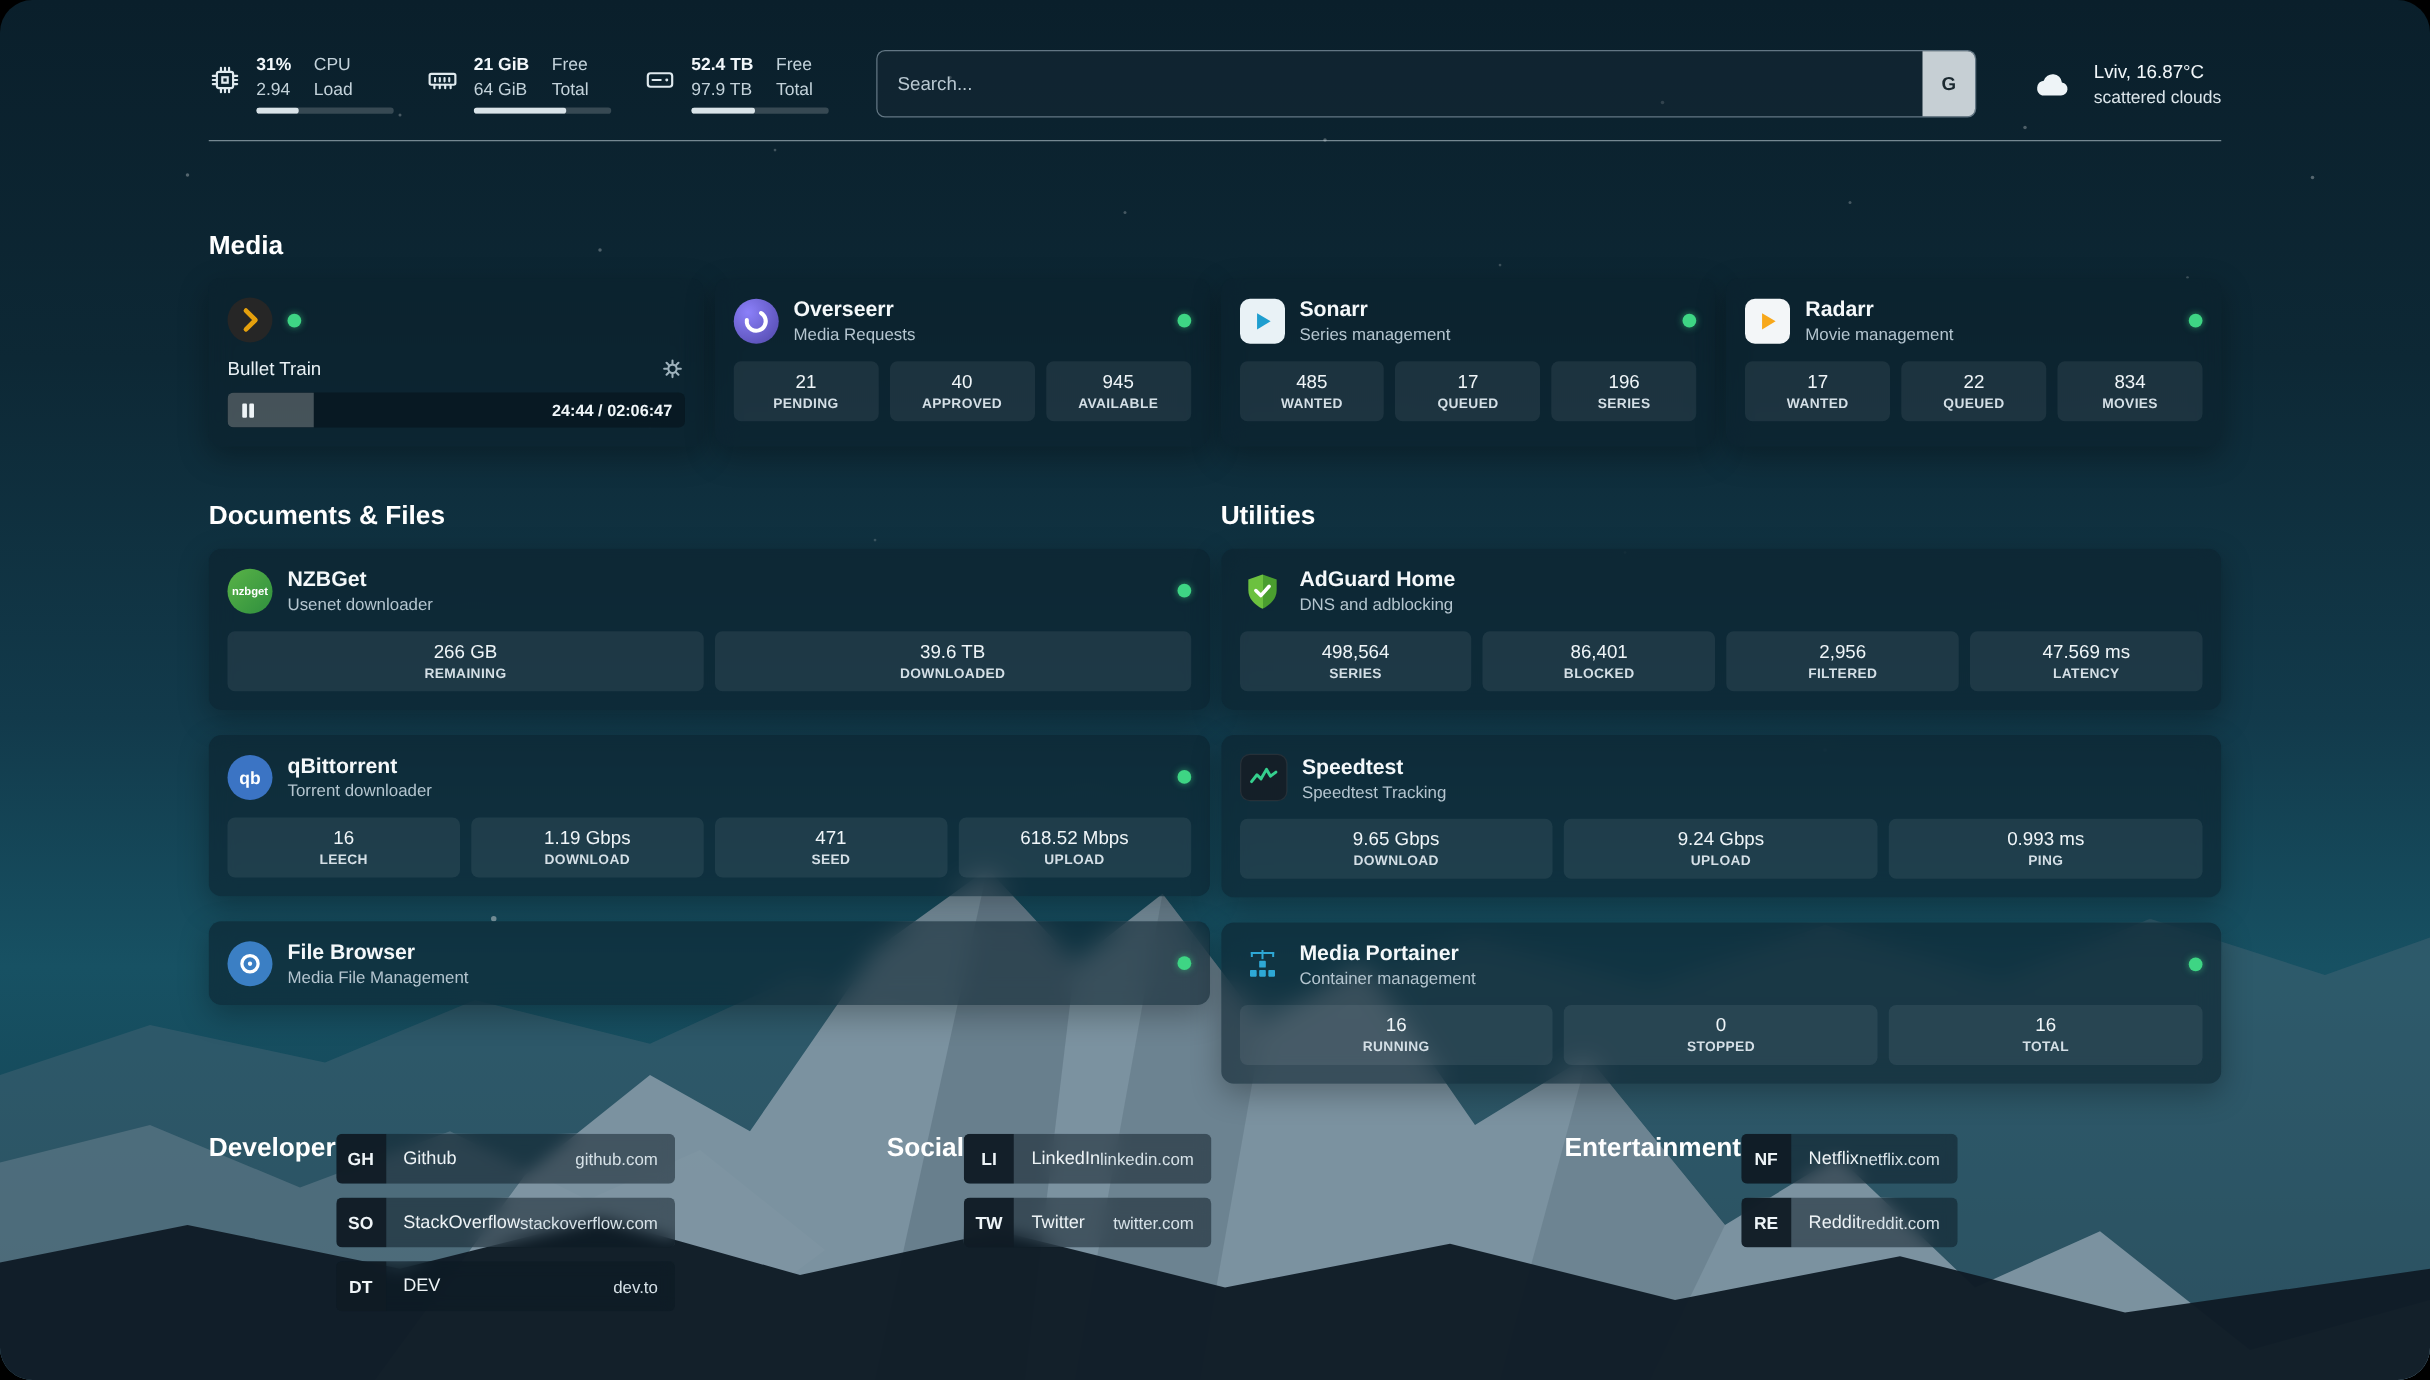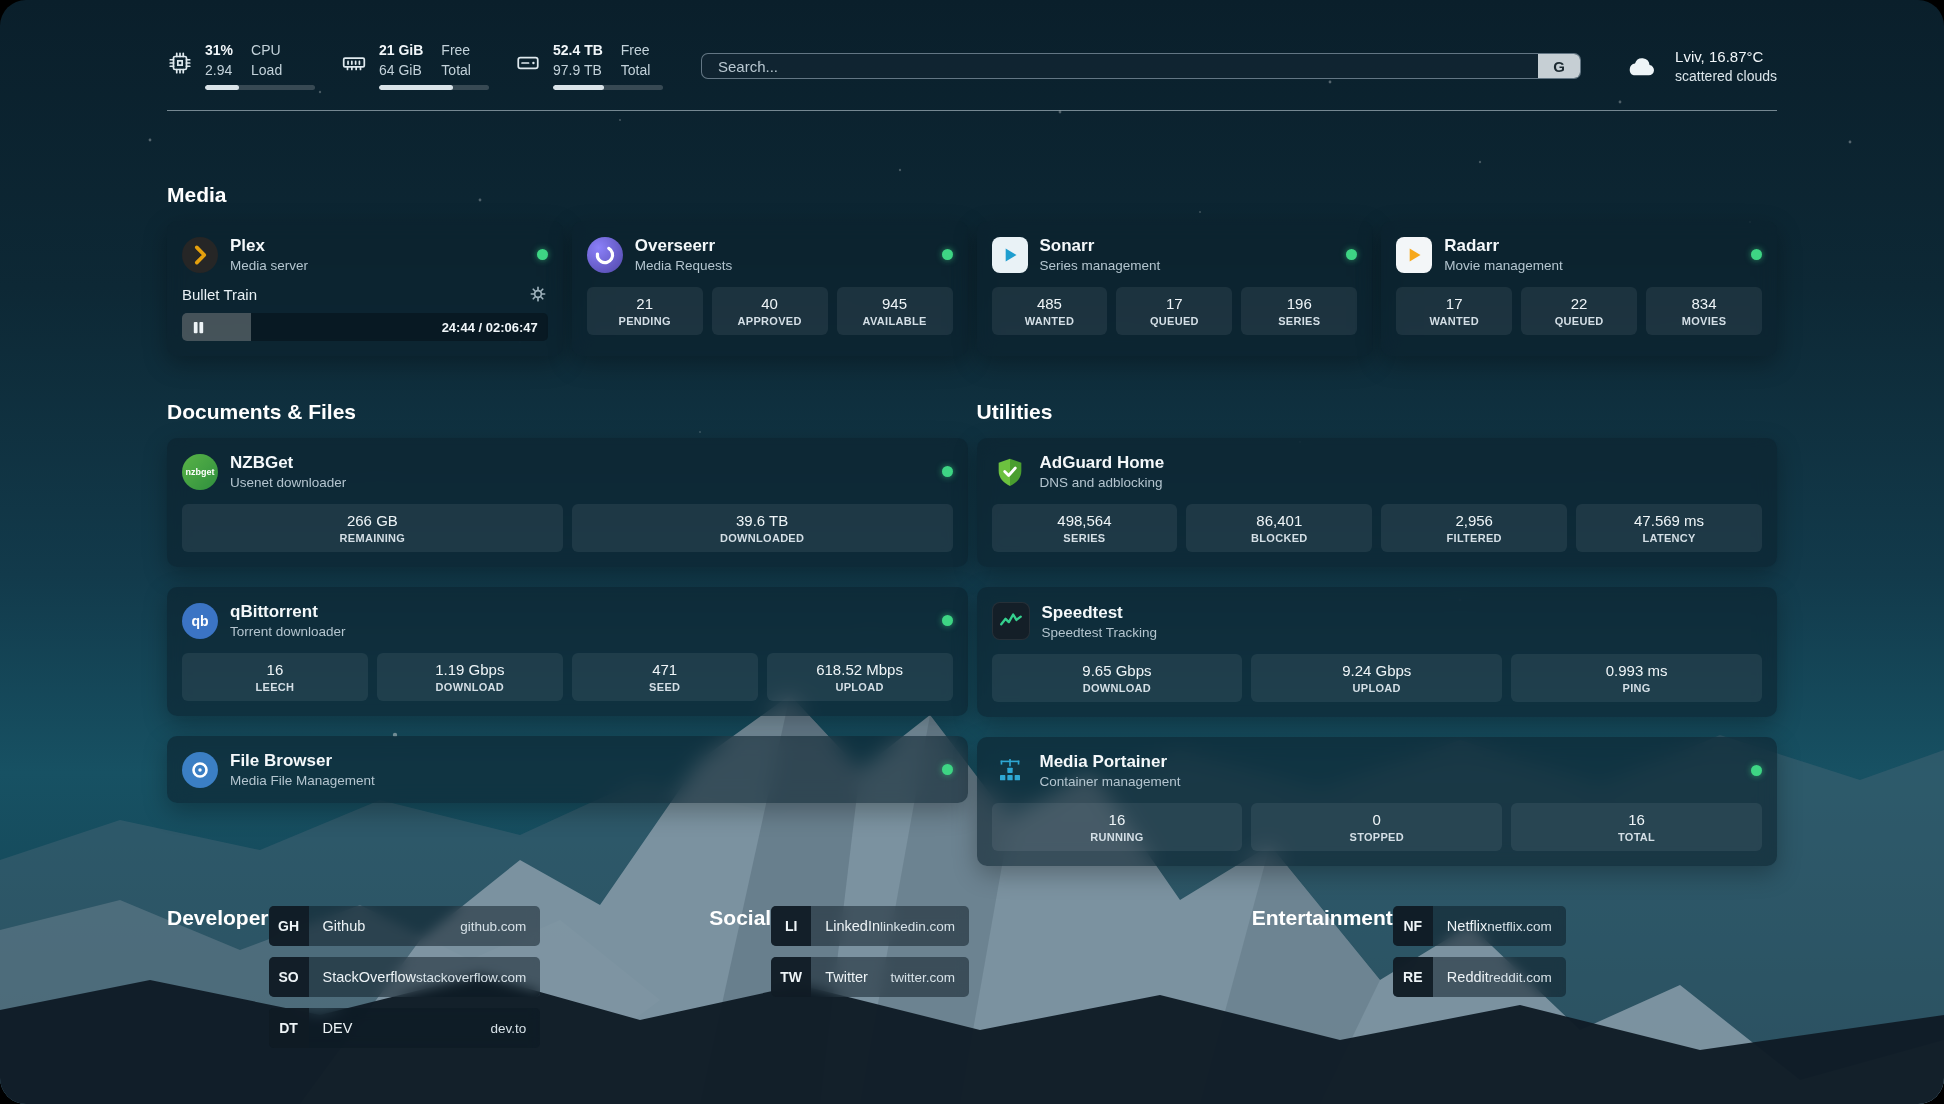--- a/index.html
+++ b/index.html
@@ -17,21 +17,21 @@
   .m-icon svg{width:100%;height:100%;}
   .m-body{display:flex;flex-direction:column;gap:6px;}
   .m-rows{display:flex;gap:18px;font-size:14px;line-height:1.25;}
   .m-col{display:flex;flex-direction:column;gap:2px;}
   .m-val{color:#f2f7fa;font-weight:600;}
   .m-sub{color:#c3d2da;}
   .m-lab{color:#c3d2da;}
   .m-bar{height:5px;border-radius:3px;background:rgba(255,255,255,0.18);overflow:hidden;min-width:110px;}
   .m-fill{height:100%;background:#d9e3e8;border-radius:3px;}
   .searchwrap{flex:1;position:relative;margin:0 38px;}
-  .search-input{width:100%;box-sizing:border-box;height:26px;background:rgba(22,40,52,0.55);
+  .search-input{width:100%;box-sizing:border-box;height:54px;background:rgba(22,40,52,0.55);
     border:1px solid rgba(168,188,200,0.55);border-radius:7px;color:#eef4f7;font-size:15px;
     padding:0 58px 0 16px;outline:none;font-family:"Liberation Sans",sans-serif;}
   .search-input::placeholder{color:#b9c8d1;}
   .search-btn{position:absolute;right:1px;top:1px;bottom:1px;width:42px;background:#c6cfd4;color:#1b2930;
     border:none;border-radius:0 6px 6px 0;font-weight:700;font-size:15px;display:flex;align-items:center;justify-content:center;cursor:pointer;}
   .weather{display:flex;align-items:center;gap:12px;}
   .w-icon{width:44px;height:32px;}
   .w-icon svg{width:100%;height:100%;}
   .w-text{display:flex;flex-direction:column;gap:3px;}
   .w-loc{font-size:15px;color:#f2f7fa;}
@@ -243,24 +243,20 @@
       <h2 class="section-title">Media</h2>
       <div class="cards-4">
 
         <div class="card">
           <div class="card-header">
             <div class="app-icon round icon-plex">
               <svg viewBox="0 0 24 24">
                   <path d="M9 5l7 7-7 7" stroke="#e5a00d" stroke-width="3.4" fill="none" stroke-linecap="round" stroke-linejoin="round"></path>
                 </svg>
             </div>
-            <div class="h-text">
-              <div class="app-name">Plex</div>
-              <div class="app-desc">Media server</div>
-            </div>
             <div class="status-dot"></div>
           </div>
           <div class="np-row">
             <div class="np-title">Bullet Train</div>
             <div class="gear-btn">
               <svg viewBox="0 0 24 24" fill="none" stroke="#9fb2bc" stroke-width="2" stroke-linecap="round">
                 <circle cx="12" cy="12" r="4"></circle>
                 <path d="M12 4v3M12 17v3M4 12h3M17 12h3M6.3 6.3l2.1 2.1M15.6 15.6l2.1 2.1M17.7 6.3l-2.1 2.1M8.4 15.6l-2.1 2.1"></path>
               </svg>
             </div>

